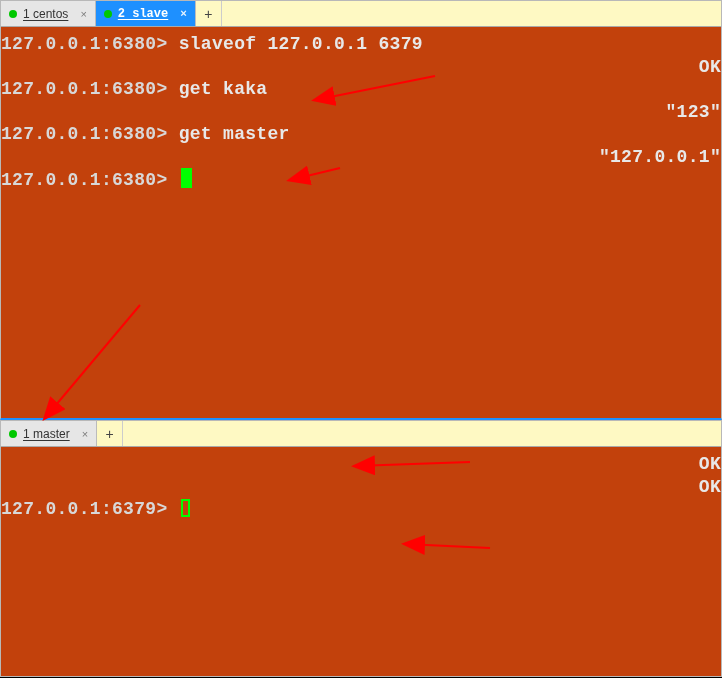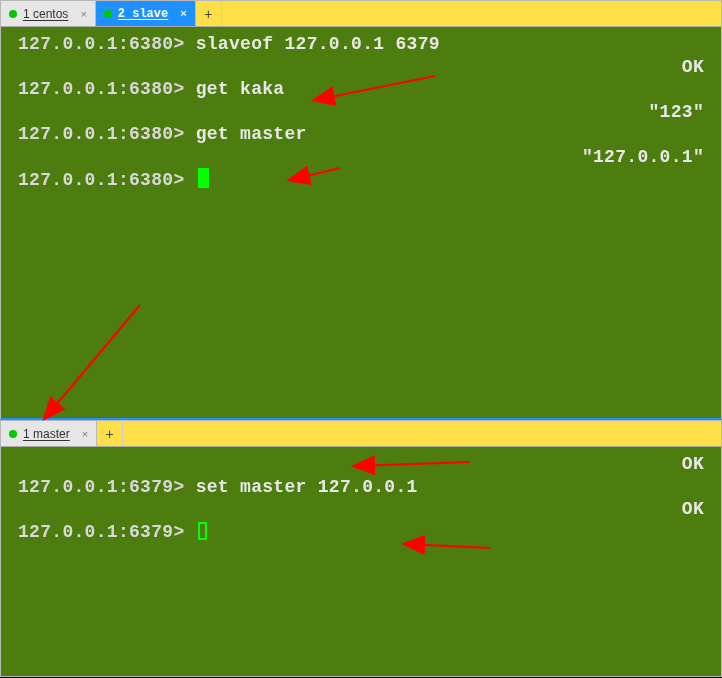--- a/index.html
+++ b/index.html
@@ -24,21 +24,21 @@
     position: relative;
   }
   .panel-bottom {
     height: 257px;
     border: 1px solid #b8b8b8;
     position: relative;
   }
 
   .tab-strip {
     height: 26px;
-    background: #fde047;
+    background: #fef9c3;
     display: flex;
     align-items: stretch;
     border-bottom: 1px solid #aaa;
     font-family: Arial, sans-serif;
     font-size: 12px;
     font-weight: normal;
   }
   .tab {
     display: flex;
     align-items: center;
@@ -76,23 +76,23 @@
     display: flex;
     align-items: center;
     justify-content: center;
     color: #444;
     font-size: 14px;
     cursor: pointer;
     border-right: 1px solid #ccc;
   }
 
   .terminal {
-    background: #4d7c0f;
+    background: #c2410c;
     color: #e8e8e8;
-    padding: 6px 17px;
+    padding: 6px 0;
     white-space: pre;
     line-height: 1.25;
     height: calc(100% - 26px);
     overflow: hidden;
     letter-spacing: 0.3px;
   }
   .prompt { color: #d8d8d8; }
   .cmd { color: #e8e8e8; }
   .out { color: #e8e8e8; text-align: right; }
 
@@ -138,21 +138,21 @@
 
 <div class="panel panel-bottom">
   <div class="tab-strip">
     <div class="tab">
       <span class="dot green"></span>
       <span class="label">1 master</span>
       <span class="close">×</span>
     </div>
     <div class="new-tab">+</div>
   </div>
-  <div class="terminal" id="term-bottom"><div class="out">OK</div><div><span class="prompt">127.0.0.1:6379&gt; </span><span class="cmd">set master 127.0.0.1</span></div><div class="out">OK</div><div><span class="prompt">127.0.0.1:6379&gt; </span><span class="cursor hollow"></span></div></div>
+  <div class="terminal" id="term-bottom"><div class="out">OK</div><div class="out">OK</div><div><span class="prompt">127.0.0.1:6379&gt; </span><span class="cursor hollow"></span></div></div>
 </div>
 
 <svg class="arrow-layer" width="722" height="678">
   <defs>
     <marker id="ah" markerWidth="12" markerHeight="10" refX="10" refY="5" orient="auto">
       <path d="M0,0 L12,5 L0,10 Z" fill="#ff0000"></path>
     </marker>
   </defs>
   <g id="arrows-g" stroke="#ff0000" stroke-width="2" marker-end="url(#ah)">
       <line x1="435" y1="76" x2="315" y2="100"></line>

